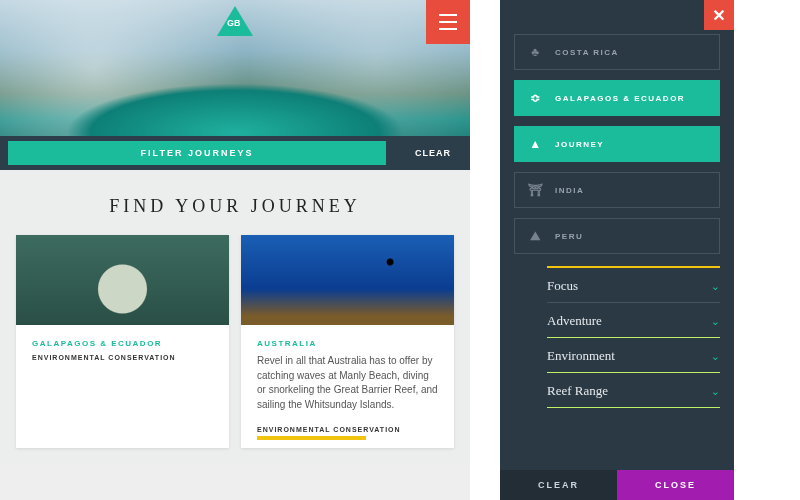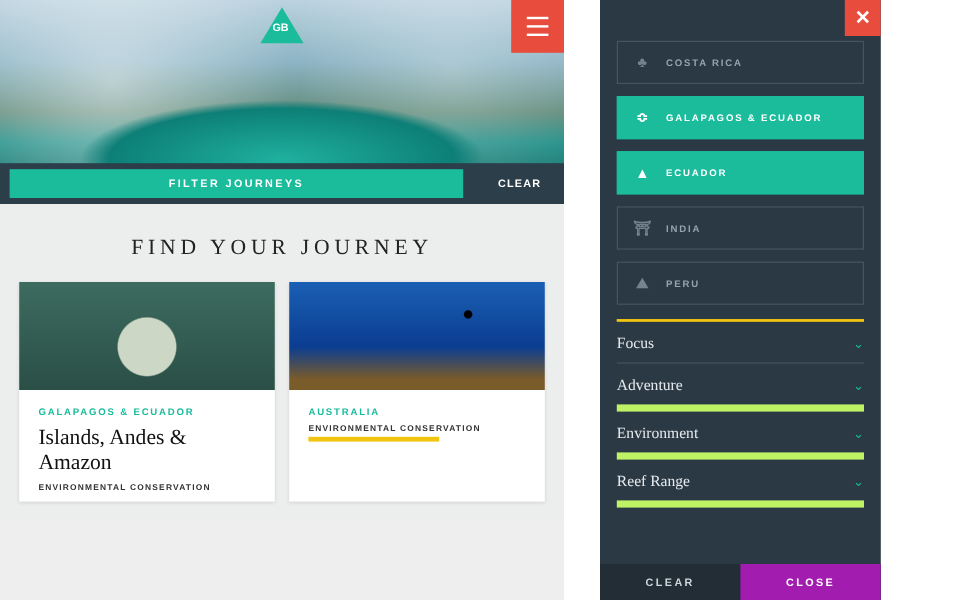--- a/index.html
+++ b/index.html
@@ -38,22 +38,22 @@
 
   
   .phone-right { width: 234px; height: 500px; background:#2b3945; position:relative; overflow:hidden; font-family:sans-serif; }
   .close-btn { position:absolute; top:0; right:0; width:30px; height:30px; background:#e74c3c; color:#fff; display:flex; align-items:center; justify-content:center; font:700 16px sans-serif; cursor:pointer; z-index:2;}
   .dest-list { padding:34px 14px 10px; display:flex; flex-direction:column; gap:10px; }
   .dest { height:36px; border:1px solid #455461; display:flex; align-items:center; gap:10px; padding:0 12px; font:700 8px sans-serif; letter-spacing:1.5px; color:#97a3ad; cursor:pointer; }
   .dest.active { background:#1abc9c; border-color:#1abc9c; color:#fff; }
   .dest .glyph { width:18px; height:14px; opacity:.7; display:flex; align-items:center; justify-content:center; font-size:12px;}
   .dest.active .glyph { opacity:1; }
 
-  .accordions { padding:2px 14px 0; }
-  .acc { border-bottom:6px solid #bef264; padding:10px 0 8px; display:flex; justify-content:space-between; align-items:center; color:#e6eaec; font:400 13px Georgia,serif; cursor:pointer;}
+  .accordions { padding:2px 14px 0;margin-left:33px; }
+  .acc { border-bottom:1px solid #bef264; padding:10px 0 8px; display:flex; justify-content:space-between; align-items:center; color:#e6eaec; font:400 13px Georgia,serif; cursor:pointer;}
   .acc .chev { color:#1abc9c; font-size:11px; }
   .acc.first { border-top:2px solid #f1c40f; border-bottom:1px solid #455461; position:relative;}
   .acc.first::before{content:"";position:absolute;top:-2px;left:0;right:0;height:2px;background:#f1c40f;}
 
   .panel-footer { position:absolute; bottom:0; left:0; right:0; height:30px; display:flex; background:#222d36;}
   .pf-btn { flex:1; display:flex; align-items:center; justify-content:center; font:700 9px sans-serif; letter-spacing:2px; cursor:pointer;}
   .pf-clear { color:#cfd6db; }
   .pf-close { background:#a21caf; color:#fff; }
 </style>
 </head>
@@ -75,49 +75,49 @@
         <div class="filter-main">FILTER JOURNEYS</div>
         <div class="filter-clear">CLEAR</div>
       </div>
     </div>
     <div class="section-title">FIND YOUR JOURNEY</div>
     <div class="cards">
       <div class="card">
         <div class="card-img img-seal"></div>
         <div class="card-body">
           <div class="eyebrow">GALAPAGOS &amp; ECUADOR</div>
-          <div class="card-title">Islands, Andes &amp; Amazon</div>
           <div class="tag">ENVIRONMENTAL CONSERVATION</div>
         </div>
       </div>
       <div class="card">
         <div class="card-img img-reef"></div>
         <div class="card-body">
           <div class="eyebrow">AUSTRALIA</div>
+          <div class="card-desc">Revel in all that Australia has to offer by catching waves at Manly Beach, diving or snorkeling the Great Barrier Reef, and sailing the Whitsunday Islands.</div>
           <div class="tag">ENVIRONMENTAL CONSERVATION</div>
           <div class="bar"></div>
         </div>
       </div>
     </div>
   </div>
 
   <div class="phone-right">
     <div class="close-btn">✕</div>
     <div class="dest-list">
       <div class="dest">
           <span class="glyph">♣</span>
           <span>COSTA RICA</span>
         </div>
       <div class="dest active">
           <span class="glyph">≎</span>
           <span>GALAPAGOS &amp; ECUADOR</span>
         </div>
       <div class="dest active">
           <span class="glyph">▲</span>
-          <span>ECUADOR</span>
+          <span>JOURNEY</span>
         </div>
       <div class="dest">
           <span class="glyph">⛩</span>
           <span>INDIA</span>
         </div>
       <div class="dest">
           <span class="glyph">⛰</span>
           <span>PERU</span>
         </div>
     </div>

